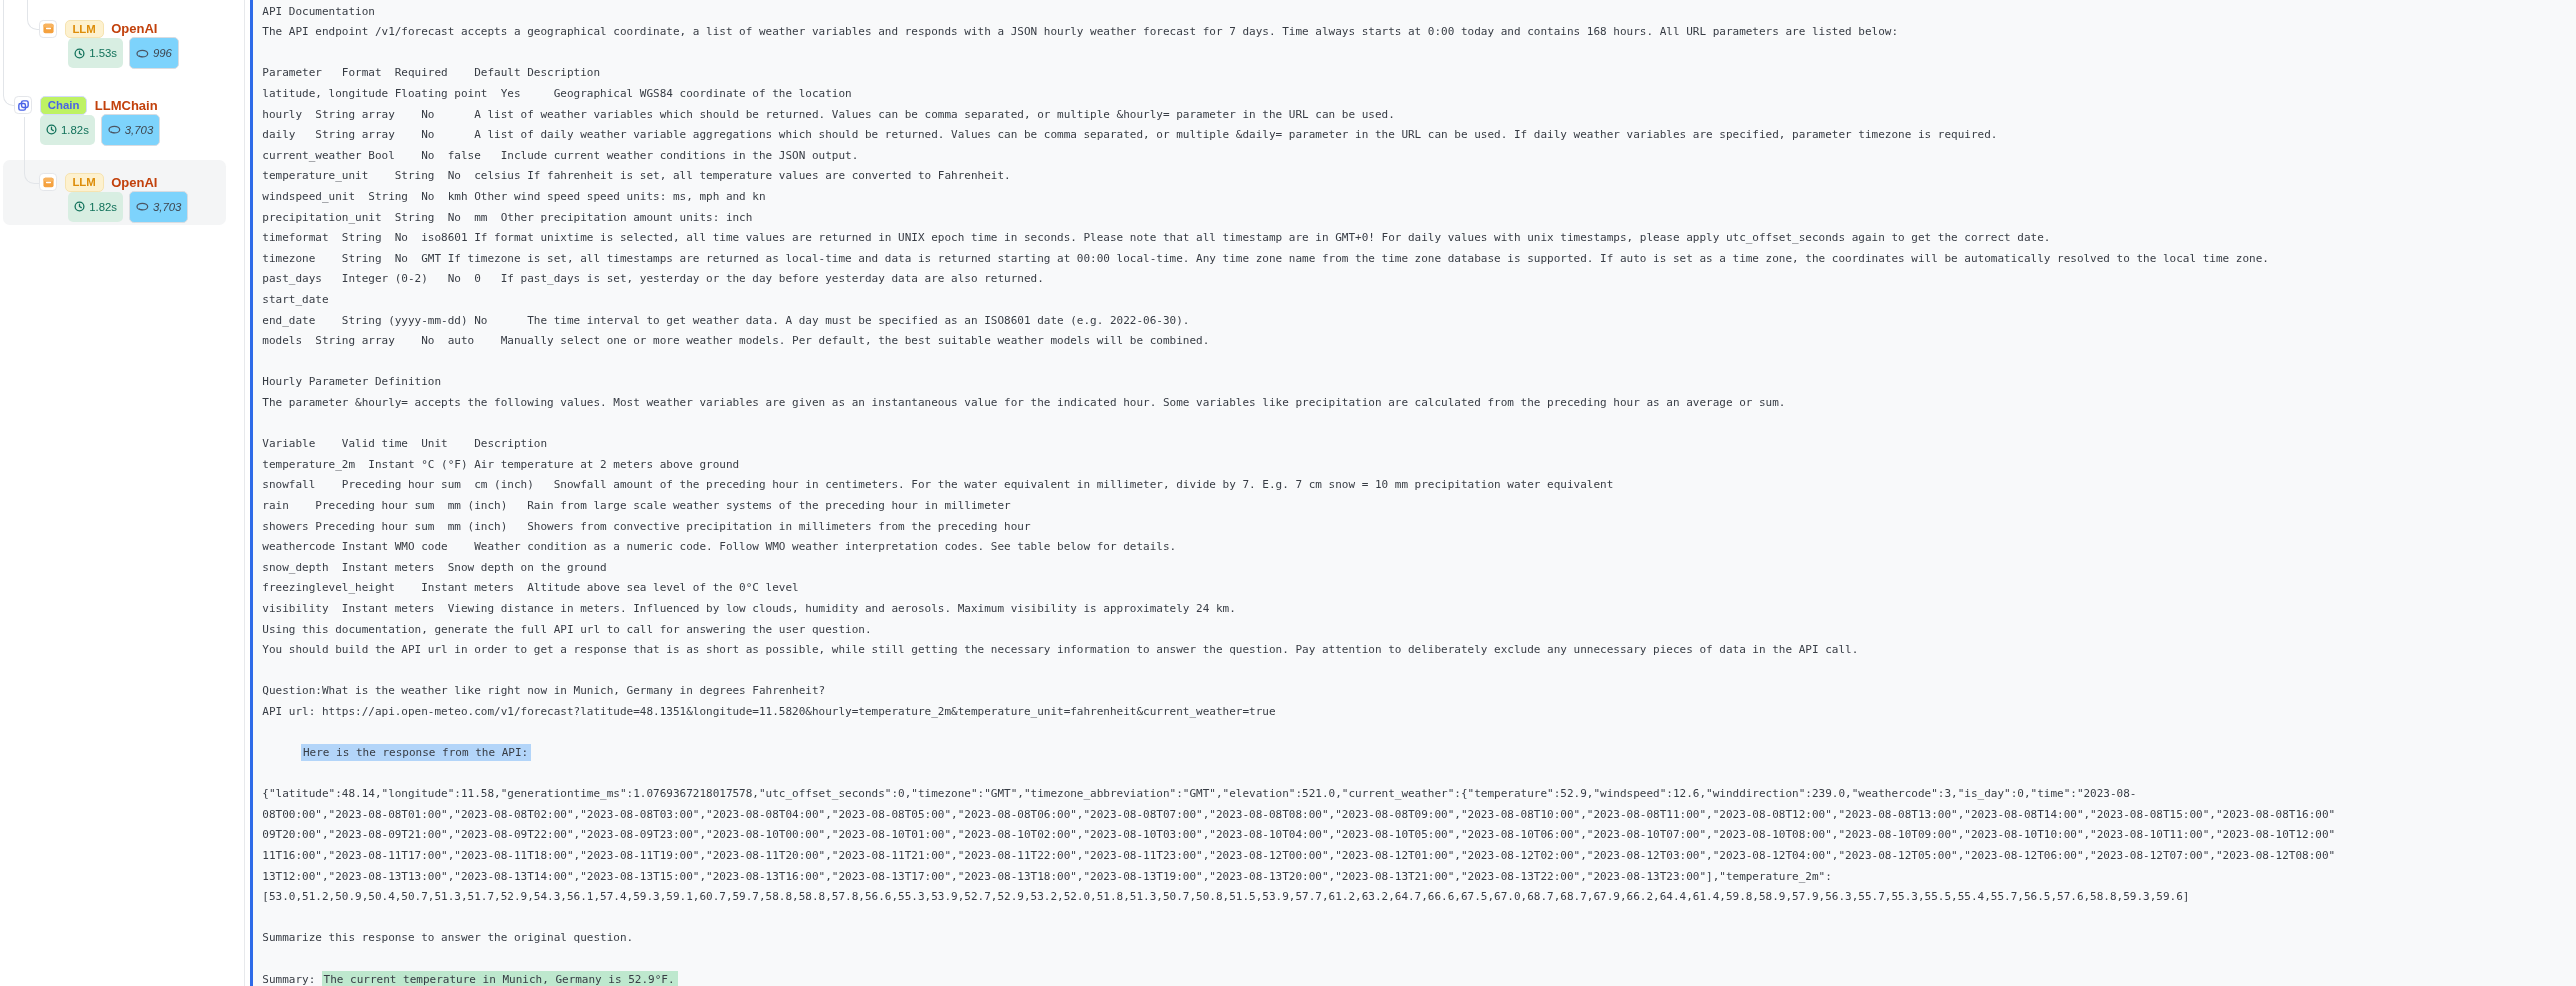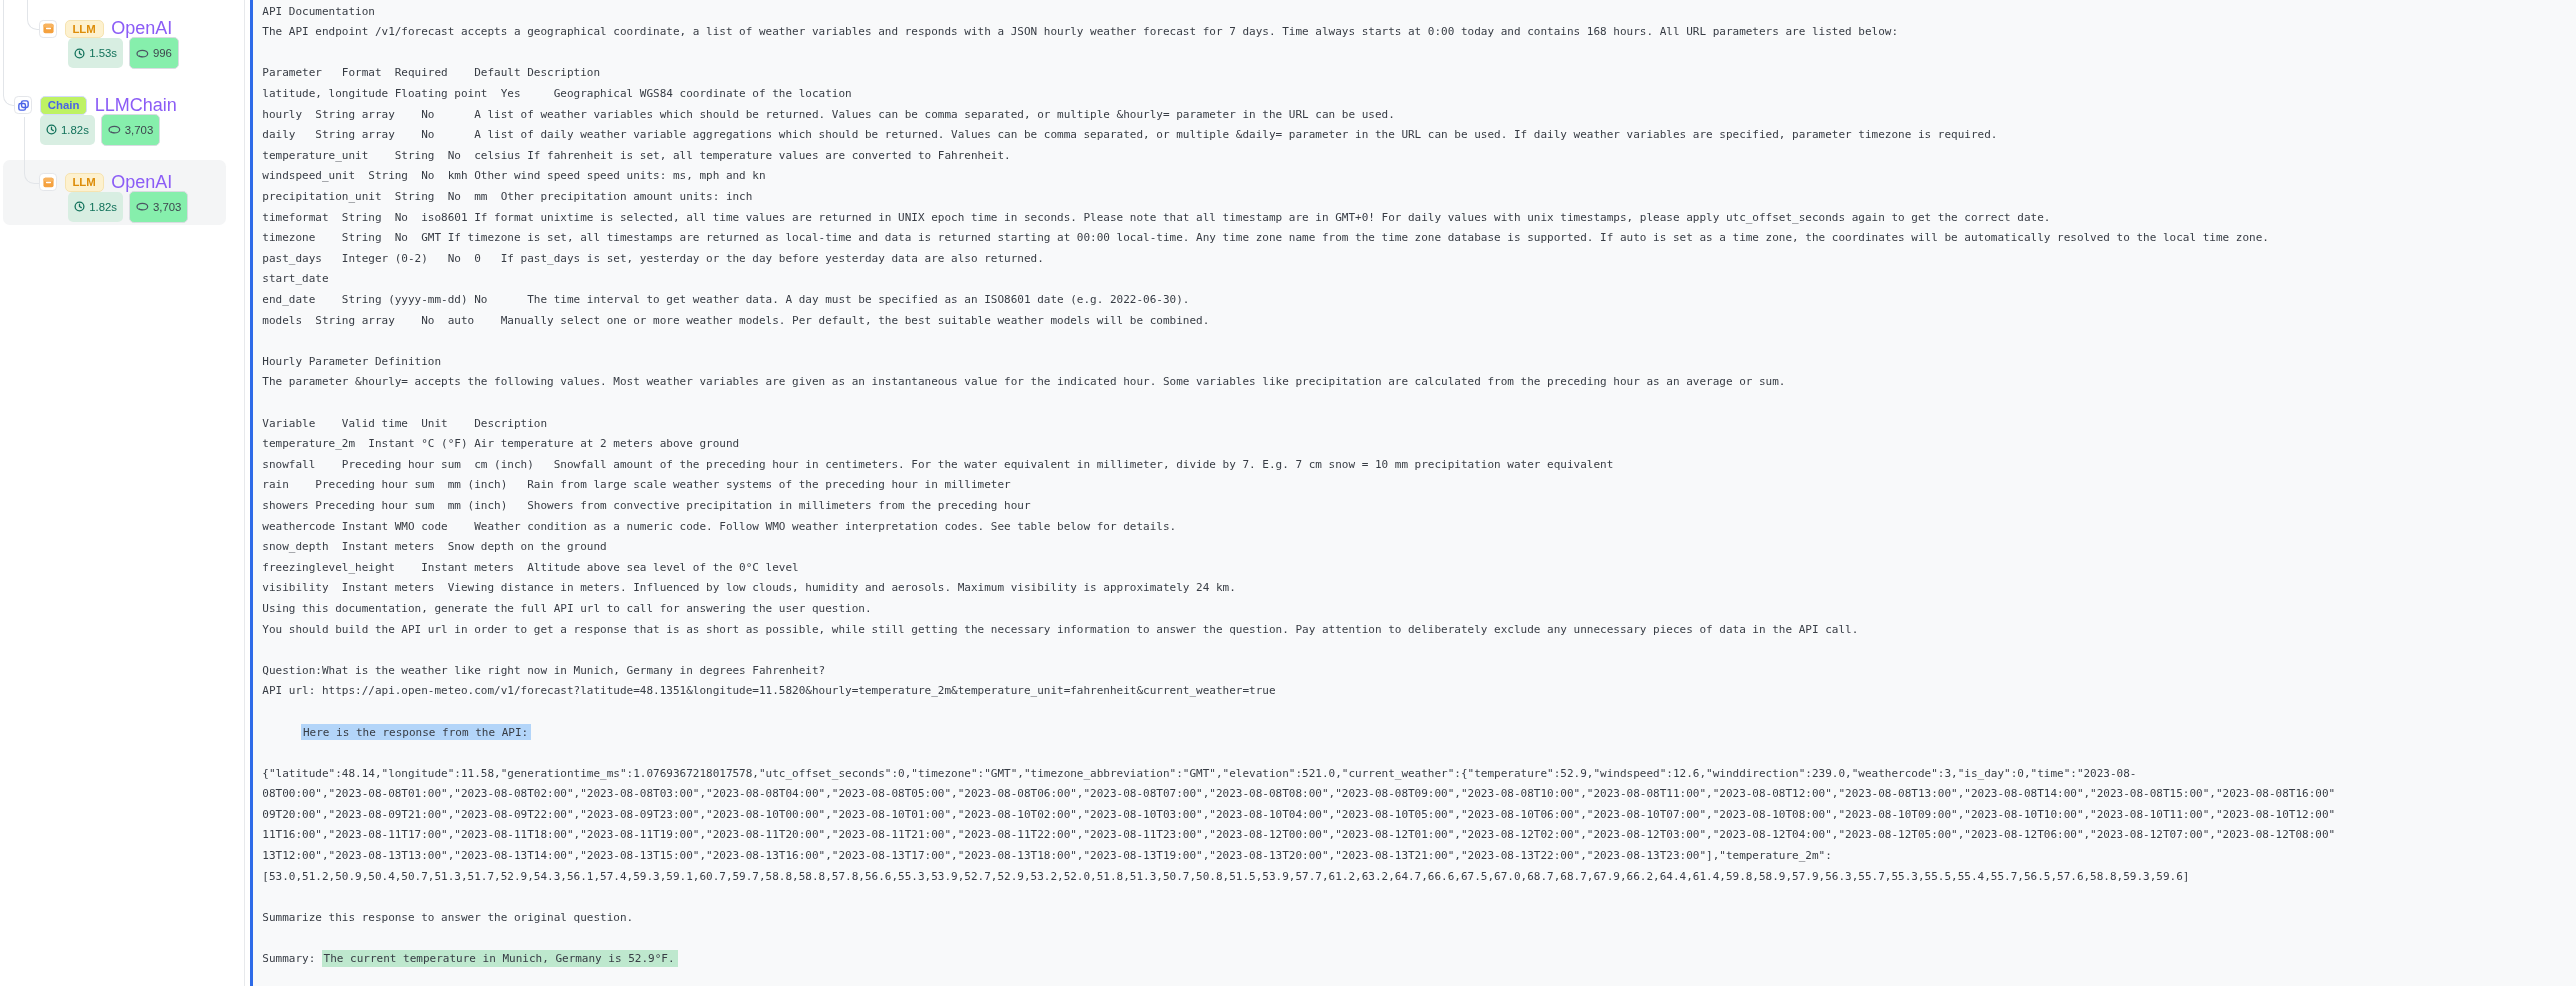--- a/index.html
+++ b/index.html
@@ -13,25 +13,25 @@
   .selected-bg{position:absolute;left:3.4px;top:160px;width:223px;height:65px;background:#F4F5F6;border-radius:6.8px;}
   .trace-item{position:absolute;}
   .row1{display:flex;align-items:center;gap:7.6px;height:18.6px;}
   .row2{display:flex;align-items:center;gap:6px;height:18.6px;margin-top:6px;}
   .iconbox{width:18px;height:18px;border:0.8px solid #E4E6EA;border-radius:4.2px;background:#fff;
            display:flex;align-items:center;justify-content:center;box-sizing:border-box;}
   .type-badge{height:18.6px;padding:0 6.8px;border-radius:5.1px;display:inline-flex;align-items:center;
               font-size:11.4px;font-weight:700;box-sizing:border-box;}
   .badge-llm{background:#FDF1CF;border:0.8px solid #F6E3B0;color:#DD8D0A;}
   .badge-chain{background:#bef264;border:0.8px solid #D3DBFB;color:#4A63E7;}
-  .run-name{font-size:18px;font-weight:400;color:#8b5cf6;}
+  .run-name{font-size:13px;font-weight:700;color:#c2410c;}
   .metric{height:18.6px;border-radius:5.1px;padding:15px 6px;display:inline-flex;align-items:center;gap:4.2px;
           font-size:11.4px;box-sizing:border-box;}
   .m-duration{background:#D8EEE2;color:#11715A;}
-  .m-tokens{background:#86efac;border:0.8px solid #D9DCE1;color:#3E454E;}
+  .m-tokens{background:#7dd3fc;border:0.8px solid #D9DCE1;color:#3E454E;font-style:italic;}
 
   
   .sidebar-edge{position:absolute;left:244px;top:0;width:0.8px;height:987px;background:#E7E9EC;}
   .resize-handle{position:absolute;left:250px;top:0;width:2.5px;height:987px;background:#2E6BE8;cursor:col-resize;}
 
   
   .content{position:absolute;left:253px;top:0;width:2323px;height:987px;background:#F8F9FA;overflow:hidden;}
   .doc{position:absolute;left:9.3px;top:1.7px;width:2314px;}
   .line{height:20.6px;line-height:20.6px;white-space:pre;overflow:hidden;
         font-family:"DejaVu Sans Mono",monospace;font-size:11px;color:#373C44;}
@@ -146,20 +146,21 @@
 
   <main class="content">
     <div class="doc" id="doc">
         <div class="line">API Documentation</div>
         <div class="line">The API endpoint /v1/forecast accepts a geographical coordinate, a list of weather variables and responds with a JSON hourly weather forecast for 7 days. Time always starts at 0:00 today and contains 168 hours. All URL parameters are listed below:</div>
         <div class="line"></div>
         <div class="line">Parameter   Format  Required    Default Description</div>
         <div class="line">latitude, longitude Floating point  Yes     Geographical WGS84 coordinate of the location</div>
         <div class="line">hourly  String array    No      A list of weather variables which should be returned. Values can be comma separated, or multiple &amp;hourly= parameter in the URL can be used.</div>
         <div class="line">daily   String array    No      A list of daily weather variable aggregations which should be returned. Values can be comma separated, or multiple &amp;daily= parameter in the URL can be used. If daily weather variables are specified, parameter timezone is required.</div>
+        <div class="line">current_weather Bool    No  false   Include current weather conditions in the JSON output.</div>
         <div class="line">temperature_unit    String  No  celsius If fahrenheit is set, all temperature values are converted to Fahrenheit.</div>
         <div class="line">windspeed_unit  String  No  kmh Other wind speed speed units: ms, mph and kn</div>
         <div class="line">precipitation_unit  String  No  mm  Other precipitation amount units: inch</div>
         <div class="line">timeformat  String  No  iso8601 If format unixtime is selected, all time values are returned in UNIX epoch time in seconds. Please note that all timestamp are in GMT+0! For daily values with unix timestamps, please apply utc_offset_seconds again to get the correct date.</div>
         <div class="line">timezone    String  No  GMT If timezone is set, all timestamps are returned as local-time and data is returned starting at 00:00 local-time. Any time zone name from the time zone database is supported. If auto is set as a time zone, the coordinates will be automatically resolved to the local time zone.</div>
         <div class="line">past_days   Integer (0-2)   No  0   If past_days is set, yesterday or the day before yesterday data are also returned.</div>
         <div class="line">start_date</div>
         <div class="line">end_date    String (yyyy-mm-dd) No      The time interval to get weather data. A day must be specified as an ISO8601 date (e.g. 2022-06-30).</div>
         <div class="line">models  String array    No  auto    Manually select one or more weather models. Per default, the best suitable weather models will be combined.</div>
         <div class="line"></div>

